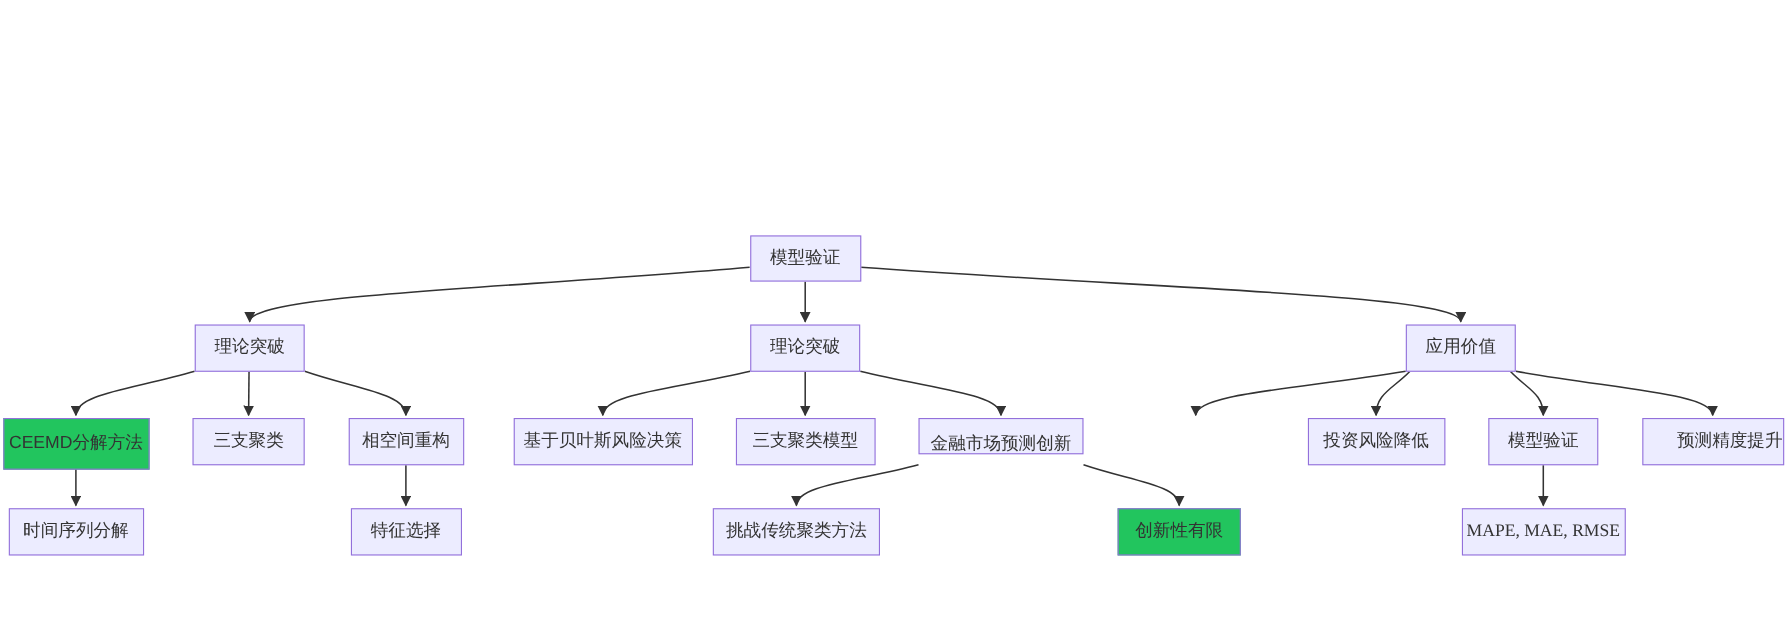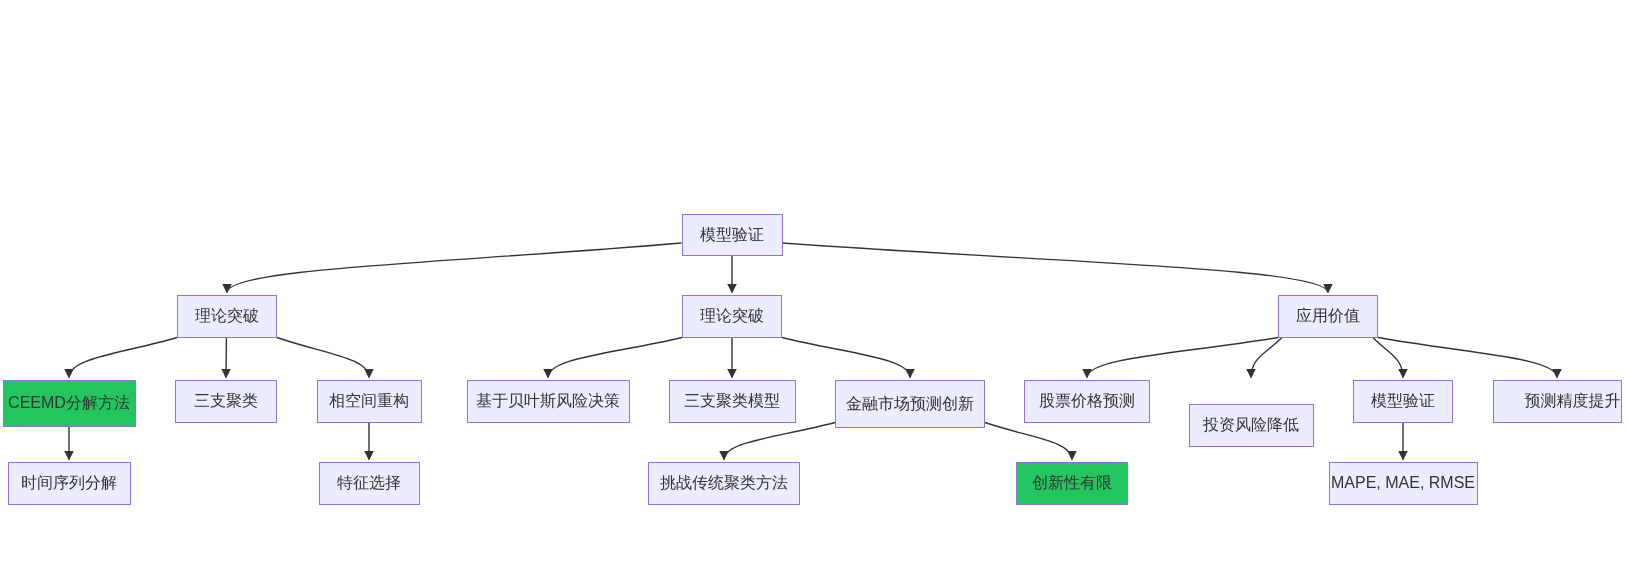--- a/index.html
+++ b/index.html
@@ -90,44 +90,41 @@
       </div>
       <div class="node" style="left: 316.5px; top: 379.5px; width: 105px; height: 43px; background: rgb(236, 236, 255); border: 1px solid rgb(147, 112, 219); color: rgb(51, 51, 51);">
         <span>相空间重构</span>
       </div>
       <div class="node" style="left: 466.5px; top: 379.5px; width: 163px; height: 43px; background: rgb(236, 236, 255); border: 1px solid rgb(147, 112, 219); color: rgb(51, 51, 51);">
         <span>基于贝叶斯风险决策</span>
       </div>
       <div class="node" style="left: 668.5px; top: 379.5px; width: 127px; height: 43px; background: rgb(236, 236, 255); border: 1px solid rgb(147, 112, 219); color: rgb(51, 51, 51); text-align: center;">
         <span>三支聚类模型</span>
       </div>
-      <div class="node" style="left: 835px; top: 379.5px; width: 150px; height: 48px; background: rgb(236, 236, 255); border: 1px solid rgb(147, 112, 219); color: rgb(51, 51, 51);">
+      <div class="node" style="left: 835px; top: 379.5px; width: 150px; height: 33px; background: rgb(236, 236, 255); border: 1px solid rgb(147, 112, 219); color: rgb(51, 51, 51); align-items: flex-end;">
         <span>金融市场预测创新</span>
       </div>
-      <div class="node" style="left: 1024px; top: 379.5px; width: 126px; height: 43px; background: rgb(236, 236, 255); border: 1px solid rgb(147, 112, 219); color: rgb(51, 51, 51);">
-        <span>股票价格预测</span>
-      </div>
-      <div class="node" style="left: 1188.5px; top: 379.5px; width: 125px; height: 43px; background: rgb(236, 236, 255); border: 1px solid rgb(147, 112, 219); color: rgb(51, 51, 51); margin-top: 24px;">
+      <div class="node" style="left: 1188.5px; top: 379.5px; width: 125px; height: 43px; background: rgb(236, 236, 255); border: 1px solid rgb(147, 112, 219); color: rgb(51, 51, 51);">
         <span>投资风险降低</span>
       </div>
       <div class="node" style="left: 1353px; top: 379.5px; width: 100px; height: 43px; background: rgb(236, 236, 255); border: 1px solid rgb(147, 112, 219); color: rgb(51, 51, 51);">
         <span>模型验证</span>
       </div>
       <div class="node" style="left: 1492.5px; top: 379.5px; width: 129px; height: 43px; background: rgb(236, 236, 255); border: 1px solid rgb(147, 112, 219); color: rgb(51, 51, 51); justify-content: flex-end;">
         <span>预测精度提升</span>
       </div>
       <div class="node" style="left: 7.5px; top: 461.5px; width: 123px; height: 43px; background: rgb(236, 236, 255); border: 1px solid rgb(147, 112, 219); color: rgb(51, 51, 51);">
         <span>时间序列分解</span>
       </div>
       <div class="node" style="left: 318.5px; top: 461.5px; width: 101px; height: 43px; background: rgb(236, 236, 255); border: 1px solid rgb(147, 112, 219); color: rgb(51, 51, 51);">
         <span>特征选择</span>
       </div>
       <div class="node" style="left: 648px; top: 461.5px; width: 152px; height: 43px; background: rgb(236, 236, 255); border: 1px solid rgb(147, 112, 219); color: rgb(51, 51, 51);">
         <span>挑战传统聚类方法</span>
       </div>
       <div class="node" style="left: 1016px; top: 461.5px; width: 112px; height: 43px; background: #22c55e; border: 1px solid rgb(147, 112, 219); color: rgb(51, 51, 51);">
         <span>创新性有限</span>
       </div>
-      <div class="node" style="left: 1328.5px; top: 461.5px; width: 149px; height: 43px; background: rgb(236, 236, 255); border: 1px solid rgb(147, 112, 219); color: rgb(51, 51, 51);">
+      <div class="node" style="left: 1328.5px; top: 461.5px; width: 149px; height: 43px; background: rgb(236, 236, 255); border: 1px solid rgb(147, 112, 219); color: rgb(51, 51, 51); font-family: Liberation Serif, serif;">
         <span>MAPE, MAE, RMSE</span>
       </div>
     </div>
 </div>
 
 </body></html>

